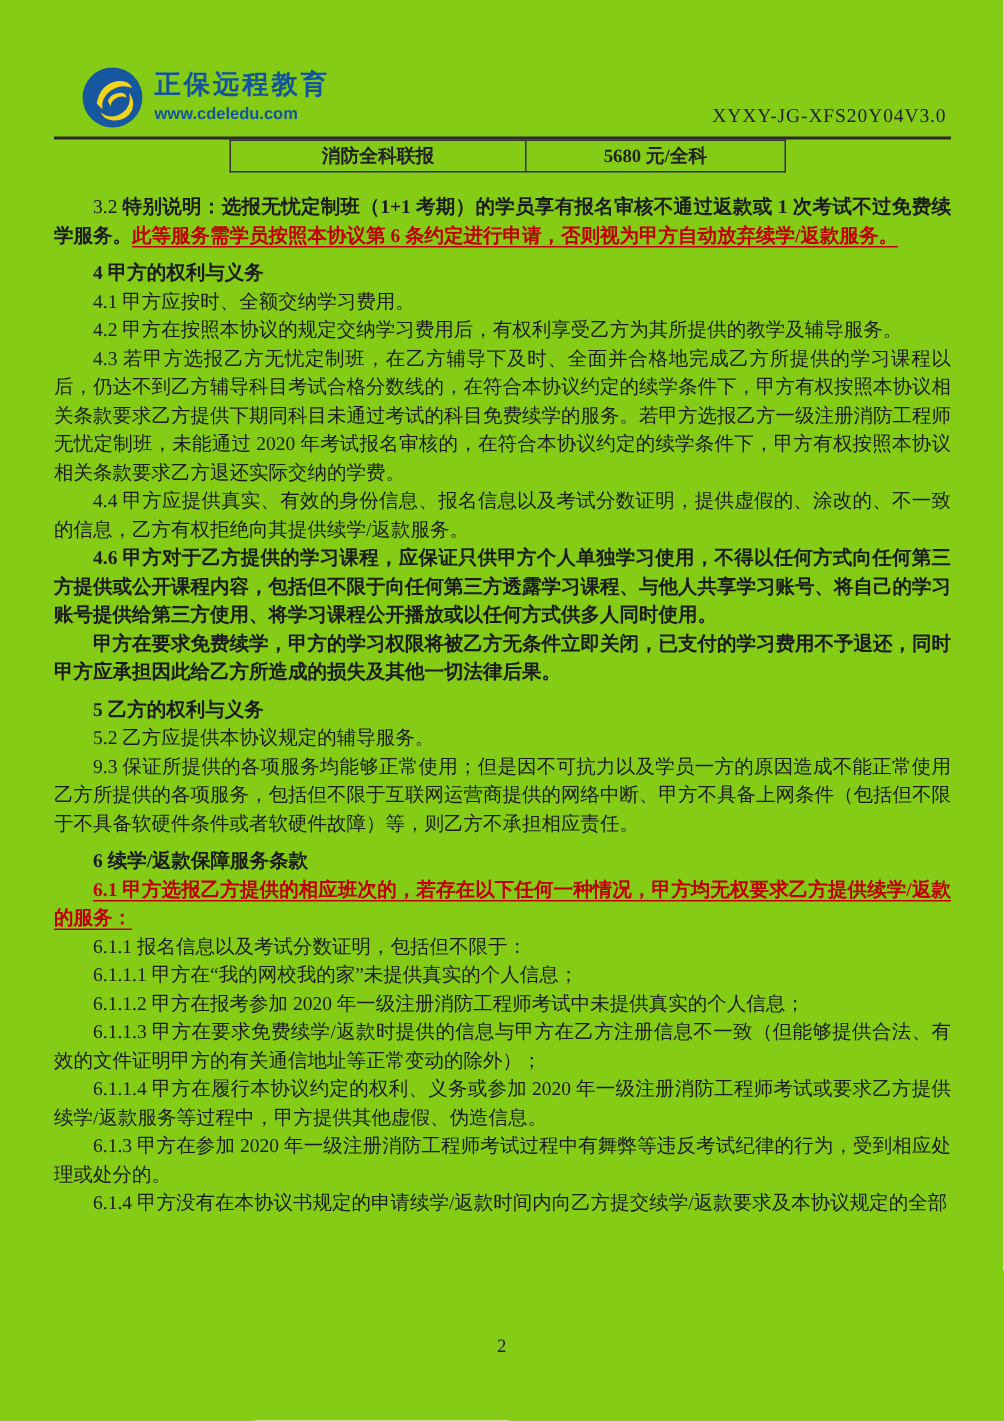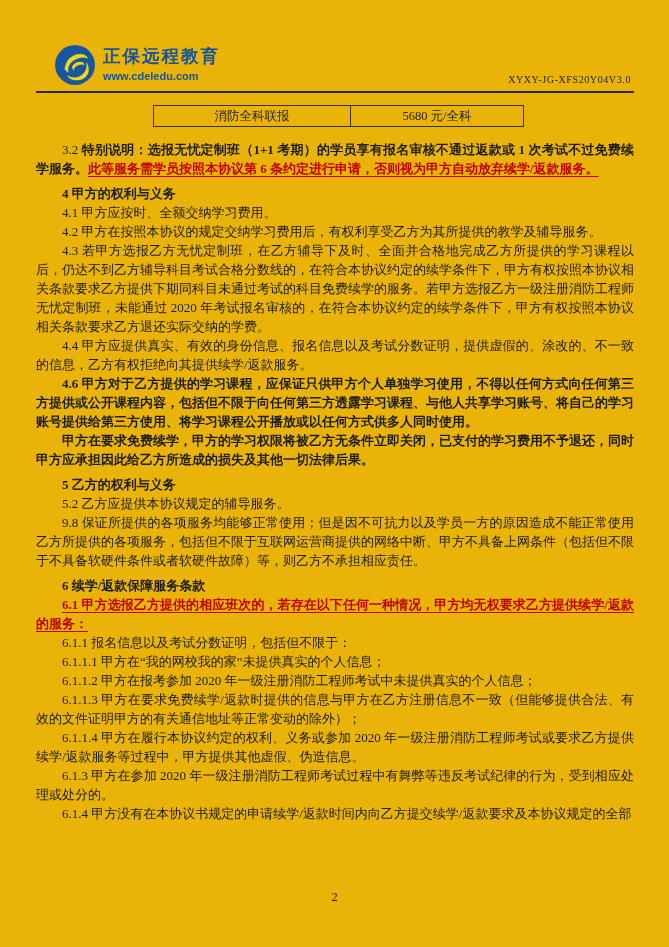--- a/index.html
+++ b/index.html
@@ -1,42 +1,42 @@
 <!DOCTYPE html>
 <html><head>
 <meta charset="utf-8">
 <style>
   html,body{margin:0;padding:0;background:#ffffff;}
   .page{
     position:relative;
     width:669px;height:947px;
-    background:#eab308;
+    background:#84cc16;
     font-family:"Liberation Serif","DejaVu Serif",serif;
     color:#1c1c1c;
     overflow:hidden;
   }
   
   .header{
     display:flex;justify-content:space-between;align-items:flex-end;
     padding:44px 38px 2px 54px;
   }
   .logo{display:flex;align-items:center;gap:7px;}
   .logo svg{display:block;}
   .logo-text{line-height:1.05;font-family:"Liberation Sans","DejaVu Sans",sans-serif;}
   .brand{font-size:17.5px;font-weight:bold;letter-spacing:2px;color:#14549c;}
   .site{font-size:11px;font-weight:bold;color:#14549c;margin-top:6px;}
   .doccode{
-    font-size:10px;color:#222;letter-spacing:0.6px;
+    font-size:13px;color:#222;letter-spacing:0.6px;
     padding-bottom:1px;white-space:nowrap;
   }
   .rule{margin:3px 35px 0 36px;border-top:2.5px solid #2b2b2b;}
   
   .price-table{
-    margin-left:153px;margin-top:12px;
-    border-collapse:collapse;table-layout:fixed;
+    margin-left:153px;margin-top:0;
+    border-collapse:collapse;table-layout:fixed;font-weight:bold;
   }
   .price-table td{
     border:1.3px solid #333;
     height:20px;text-align:center;vertical-align:middle;
     font-size:12.5px;color:#222;padding:0 4px;
   }
   .price-table .c1{width:188px;}
   .price-table .c2{width:164px;}
   
   .doc-body{
@@ -95,21 +95,21 @@
     <p class="hd">4 甲方的权利与义务</p>
     <p>4.1 甲方应按时、全额交纳学习费用。</p>
     <p>4.2 甲方在按照本协议的规定交纳学习费用后，有权利享受乙方为其所提供的教学及辅导服务。</p>
     <p>4.3 若甲方选报乙方无忧定制班，在乙方辅导下及时、全面并合格地完成乙方所提供的学习课程以后，仍达不到乙方辅导科目考试合格分数线的，在符合本协议约定的续学条件下，甲方有权按照本协议相关条款要求乙方提供下期同科目未通过考试的科目免费续学的服务。若甲方选报乙方一级注册消防工程师无忧定制班，未能通过 2020 年考试报名审核的，在符合本协议约定的续学条件下，甲方有权按照本协议相关条款要求乙方退还实际交纳的学费。</p>
     <p>4.4 甲方应提供真实、有效的身份信息、报名信息以及考试分数证明，提供虚假的、涂改的、不一致的信息，乙方有权拒绝向其提供续学/返款服务。</p>
     <p class="seg-bold">4.6 甲方对于乙方提供的学习课程，应保证只供甲方个人单独学习使用，不得以任何方式向任何第三方提供或公开课程内容，包括但不限于向任何第三方透露学习课程、与他人共享学习账号、将自己的学习账号提供给第三方使用、将学习课程公开播放或以任何方式供多人同时使用。</p>
     <p class="seg-bold">甲方在要求免费续学，甲方的学习权限将被乙方无条件立即关闭，已支付的学习费用不予退还，同时甲方应承担因此给乙方所造成的损失及其他一切法律后果。</p>
 
     <p class="hd">5 乙方的权利与义务</p>
     <p>5.2 乙方应提供本协议规定的辅导服务。</p>
-    <p>9.8 保证所提供的各项服务均能够正常使用；但是因不可抗力以及学员一方的原因造成不能正常使用乙方所提供的各项服务，包括但不限于互联网运营商提供的网络中断、甲方不具备上网条件（包括但不限于不具备软硬件条件或者软硬件故障）等，则乙方不承担相应责任。</p>
+    <p>9.3 保证所提供的各项服务均能够正常使用；但是因不可抗力以及学员一方的原因造成不能正常使用乙方所提供的各项服务，包括但不限于互联网运营商提供的网络中断、甲方不具备上网条件（包括但不限于不具备软硬件条件或者软硬件故障）等，则乙方不承担相应责任。</p>
 
     <p class="hd">6 续学/返款保障服务条款</p>
     <p class="seg-red">6.1 甲方选报乙方提供的相应班次的，若存在以下任何一种情况，甲方均无权要求乙方提供续学/返款的服务：</p>
     <p>6.1.1 报名信息以及考试分数证明，包括但不限于：</p>
     <p>6.1.1.1 甲方在“我的网校我的家”未提供真实的个人信息；</p>
     <p>6.1.1.2 甲方在报考参加 2020 年一级注册消防工程师考试中未提供真实的个人信息；</p>
     <p>6.1.1.3 甲方在要求免费续学/返款时提供的信息与甲方在乙方注册信息不一致（但能够提供合法、有效的文件证明甲方的有关通信地址等正常变动的除外）；</p>
     <p>6.1.1.4 甲方在履行本协议约定的权利、义务或参加 2020 年一级注册消防工程师考试或要求乙方提供续学/返款服务等过程中，甲方提供其他虚假、伪造信息。</p>
     <p>6.1.3 甲方在参加 2020 年一级注册消防工程师考试过程中有舞弊等违反考试纪律的行为，受到相应处理或处分的。</p>
     <p>6.1.4 甲方没有在本协议书规定的申请续学/返款时间内向乙方提交续学/返款要求及本协议规定的全部</p>

